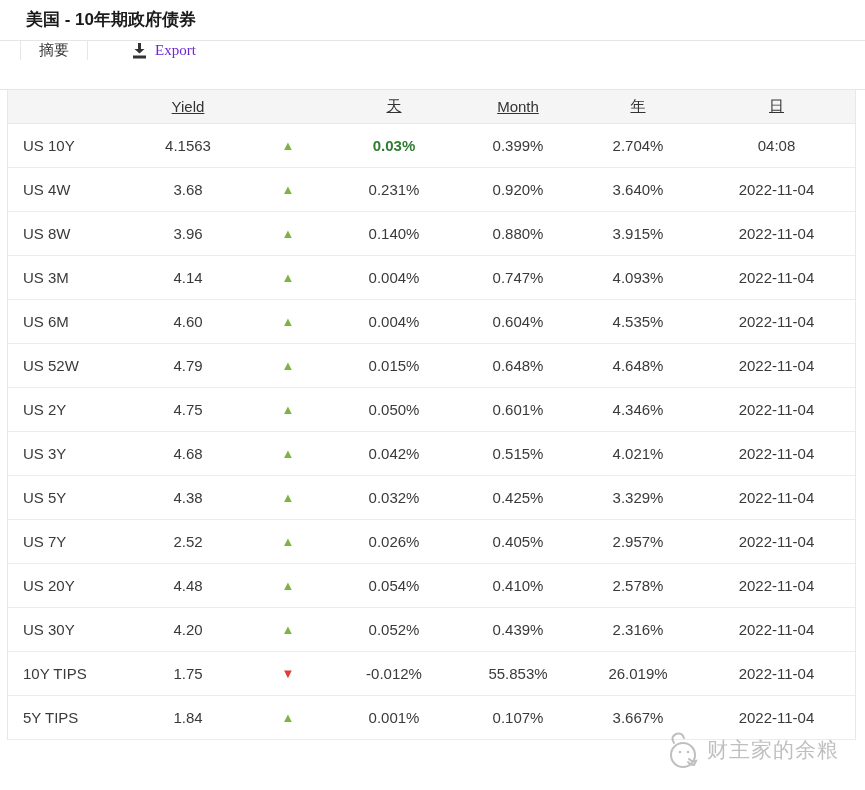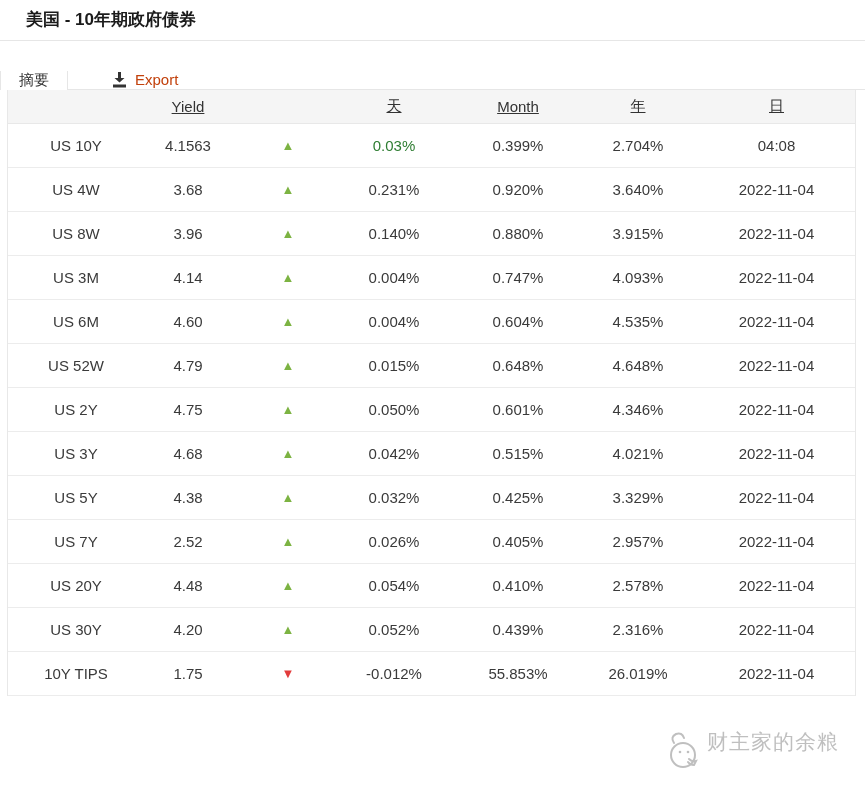--- a/index.html
+++ b/index.html
@@ -17,62 +17,63 @@
     width:865px;height:790px;position:relative;overflow:hidden;
     background:#fff;
     font-family:"Liberation Sans","DejaVu Sans",sans-serif;
     color:var(--text);
   }
   .title-bar{padding:8px 26px 9px;}
   .title-bar h1{
     margin:0;font-size:17px;line-height:23px;font-weight:bold;color:#1b1b1b;
   }
   .tabbar{
-    height:50px;display:flex;align-items:flex-end;
+    height:50px;display:flex;align-items:flex-start;
     border-top:1px solid var(--border);
     border-bottom:1px solid var(--border);
+    padding-left:20px;
   }
   .tab{
     width:68px;display:flex;align-items:center;justify-content:center;
     background:#fff;border-left:1px solid var(--border);border-right:1px solid var(--border);
     margin-bottom:-1px;position:relative;z-index:1;
     font-size:15px;color:#333;cursor:pointer;
   }
   .export-btn{
     display:flex;align-items:center;gap:8px;margin-left:38px;
-    font-size:15px;color:#c2410c;cursor:pointer;background:none;border:none;
-    font-family:Liberation Sans, sans-serif;
+    font-size:15px;color:#6d28d9;cursor:pointer;background:none;border:none;
+    font-family:Liberation Serif, serif;
   }
   .export-btn svg{display:block;}
   .table-wrap{
     margin:0 9px 0 7px;
     border-left:1px solid #e8e8e8;border-right:1px solid #e8e8e8;
   }
   table{
     width:100%;border-collapse:collapse;table-layout:fixed;
     font-size:15px;color:var(--text);
   }
   thead th{
     background:var(--headerbg);
     font-weight:400;height:33px;color:#333;
     border-bottom:1px solid #e8e8e8;text-align:center;text-decoration:underline;
   }
   tbody td{
     height:44px;border-bottom:1px solid var(--rowborder);
     text-align:center;white-space:nowrap;
   }
-  th:first-child,td:first-child{text-align:center;padding-left:15px;}
+  th:first-child,td:first-child{text-align:left;padding-left:15px;}
   td.arrow{font-size:13px;}
   td.arrow.up{color:var(--up);}
   td.arrow.down{color:var(--down);}
-  td.day.green{color:var(--daygreen);}
+  td.day.green{color:var(--daygreen);font-weight:bold;}
   tbody tr{cursor:pointer;}
   .watermark{
     position:absolute;left:664px;top:728px;z-index:5;
-    display:flex;gap:3px;
+    display:flex;align-items:center;gap:3px;
     color:#8b8b8b;opacity:.55;font-size:21px;letter-spacing:1px;
     pointer-events:none;white-space:nowrap;
   }
   .watermark svg{display:block;}
 </style>
 </head>
 <body>
 
 <div class="title-bar">
   <h1>美国 - 10年期政府债券</h1>
@@ -226,20 +227,29 @@
   </tr>
         <tr>
     <td>10Y TIPS</td>
     <td>1.75</td>
     <td class="arrow down">▼</td>
     <td class="day">-0.012%</td>
     <td>55.853%</td>
     <td>26.019%</td>
     <td>2022-11-04</td>
   </tr>
+        <tr>
+    <td>5Y TIPS</td>
+    <td>1.84</td>
+    <td class="arrow up">▲</td>
+    <td class="day">0.001%</td>
+    <td>0.107%</td>
+    <td>3.667%</td>
+    <td>2022-11-04</td>
+  </tr>
       </tbody>
   </table>
 </div>
 
 <div class="watermark">
   <span>
     <svg width="40" height="44" viewBox="0 0 40 44" fill="none" stroke="#8b8b8b" stroke-width="2" stroke-linecap="round">
       <circle cx="19" cy="27" r="12"></circle>
       <path d="M10 15 q-4 -6 2 -9 q6 -2 8 4"></path>
       <circle cx="16" cy="24" r="1.3" fill="#8b8b8b" stroke="none"></circle>

